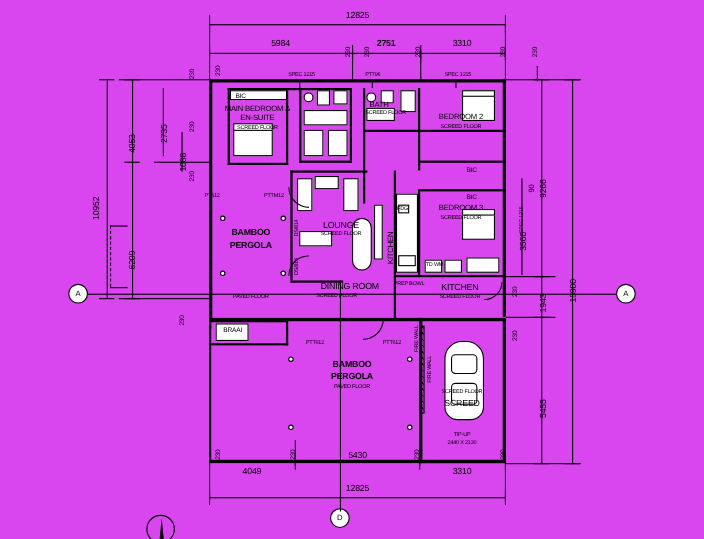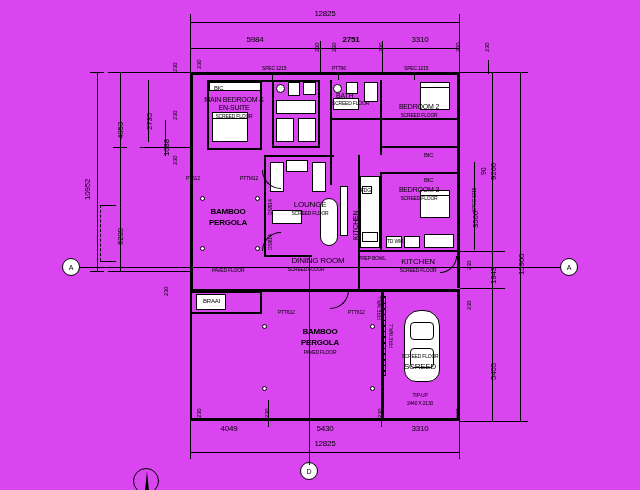--- a/index.html
+++ b/index.html
@@ -179,21 +179,21 @@
   <div class="dimline" style="left:460px; top:251px; width:45px;"></div>
   <div class="dimline" style="left:460px; top:288px; width:45px;"></div>
   <div class="dimline" style="left:460px; top:421px; width:68px;"></div>
 
   <div class="dimline" style="left:190px; top:420px; width:270px;"></div>
   <div class="dimvert" style="left:190px; top:413px; height:14px;"></div>
   <div class="dimvert" style="left:268px; top:413px; height:14px;"></div>
   <div class="dimvert" style="left:381px; top:413px; height:14px;"></div>
   <div class="dimvert" style="left:459px; top:413px; height:14px;"></div>
   <div class="lbl t8 ctr" style="left:229px; top:425px;">4049</div>
-  <div class="lbl t8 ctr" style="left:325px; top:425px;">5430</div>
+  <div class="lbl t8 ctr" style="left:325px; top:410px;">5430</div>
   <div class="lbl t8 ctr" style="left:420px; top:425px;">3310</div>
 
   <div class="lbl t6" style="left:196px; top:418px; transform:rotate(-90deg); transform-origin:left top;">230</div>
   <div class="lbl t6" style="left:264px; top:418px; transform:rotate(-90deg); transform-origin:left top;">230</div>
   <div class="lbl t6" style="left:377px; top:418px; transform:rotate(-90deg); transform-origin:left top;">230</div>
   <div class="lbl t6" style="left:455px; top:418px; transform:rotate(-90deg); transform-origin:left top;">230</div>
   <div class="lbl t6" style="left:163px; top:296px; transform:rotate(-90deg); transform-origin:left top;">230</div>
 
   <div class="dimline" style="left:190px; top:452px; width:270px;"></div>
   <div class="dimvert" style="left:190px; top:445px; height:14px;"></div>

